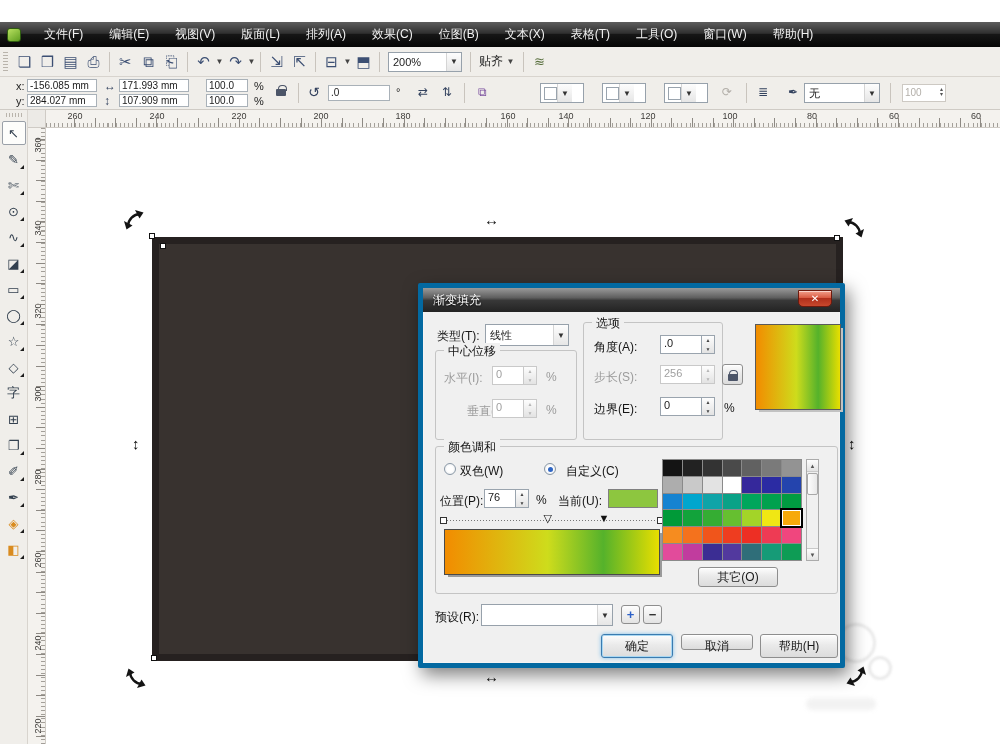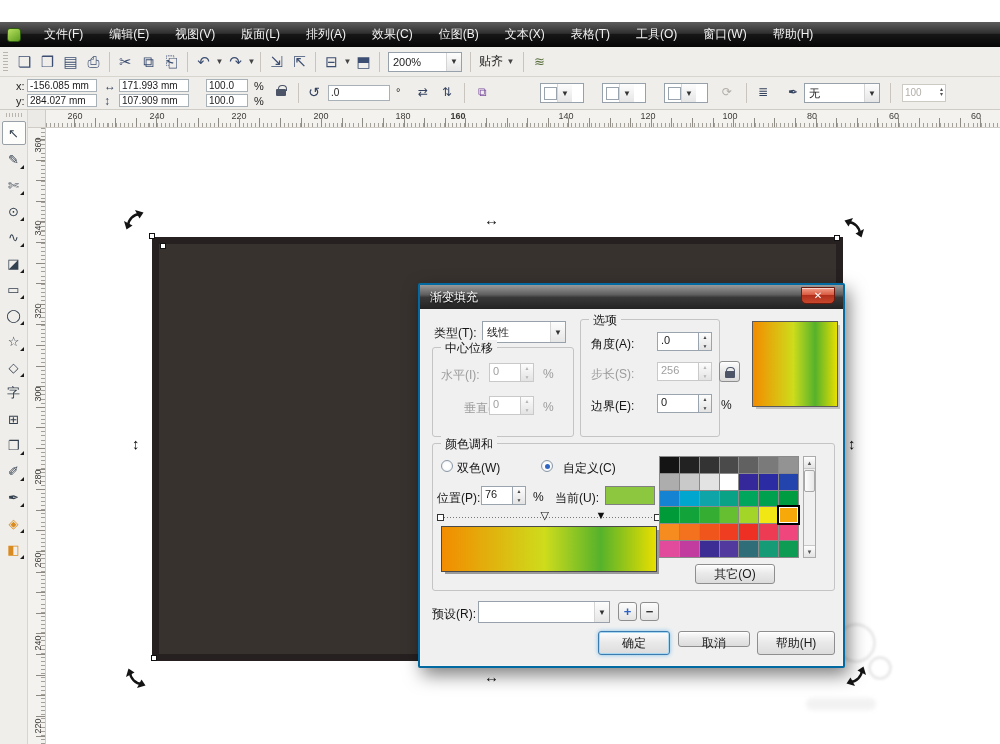--- a/index.html
+++ b/index.html
@@ -96,21 +96,21 @@
   .draw-object { position: absolute; left: 106px; top: 109px; width: 691px; height: 424px;
     border: 7px solid #262120; }
   .handle { position: absolute; width: 6px; height: 6px; background: #fff; border: 1px solid #111; }
   .rot-arrow { position: absolute; width: 20px; height: 20px; }
   .skew { position: absolute; font-size: 15px; font-weight: bold; color: #101010; line-height: 15px; }
   .wm-ring { position: absolute; border-radius: 50%; border: 3px solid rgba(140,140,140,.18); filter: blur(1px); }
   .wm-streak { position: absolute; background: rgba(150,150,150,.12); filter: blur(2px); border-radius: 6px; }
 
   
   .dialog { position: absolute; left: 418px; top: 283px; width: 427px; height: 385px;
-    background: #f0f0f0; border: 2px solid #0369a1; border-radius: 2px;
+    background: #f0f0f0; border: 5px solid #0369a1; border-radius: 2px;
     box-shadow: 4px 7px 18px rgba(0,0,0,.5), 0 0 0 1px rgba(255,255,255,.25) inset; }
   .dlg-title { position: absolute; left: 0; top: 0; width: 100%; height: 24px;
     background: linear-gradient(180deg, #9a9a9a 0%, #5f5f5f 40%, #383838 52%, #232323 100%);
     color: #fff; font-size: 12px; line-height: 24px; padding-left: 10px;
     text-shadow: 0 1px 2px #000; }
   .dlg-close { position: absolute; top: 2px; right: 8px; width: 34px; height: 17px;
     border-radius: 0 0 5px 5px; border: 1px solid #6d1a0e;
     background: linear-gradient(180deg, #f2a08c 0%, #d95b42 45%, #b1301c 50%, #c8482d 100%);
     color: #fff; font-size: 10px; text-align: center; line-height: 16px;
     box-shadow: inset 0 1px 0 rgba(255,255,255,.55); }
@@ -266,21 +266,21 @@
     </div>
   </div>
 
   <div class="corner"></div>
   <div class="hruler" id="hruler">
       <span class="hr-label" style="left: 29px;">260</span>
       <span class="hr-label" style="left: 111px;">240</span>
       <span class="hr-label" style="left: 193px;">220</span>
       <span class="hr-label" style="left: 275px;">200</span>
       <span class="hr-label" style="left: 357px;">180</span>
-      <span class="hr-label" style="left: 412px; font-weight: bold;">160</span>
+      <span class="hr-label" style="left: 462px;">160</span>
       <span class="hr-label" style="left: 520px;">140</span>
       <span class="hr-label" style="left: 602px;">120</span>
       <span class="hr-label" style="left: 684px;">100</span>
       <span class="hr-label" style="left: 766px;">80</span>
       <span class="hr-label" style="left: 848px;">60</span>
       <span class="hr-label" style="left: 930px;">60</span>
     </div>
   <div class="vruler" id="vruler">
       <span class="vr-label" style="top: 12px;">360</span>
       <span class="vr-label" style="top: 95px;">340</span>

